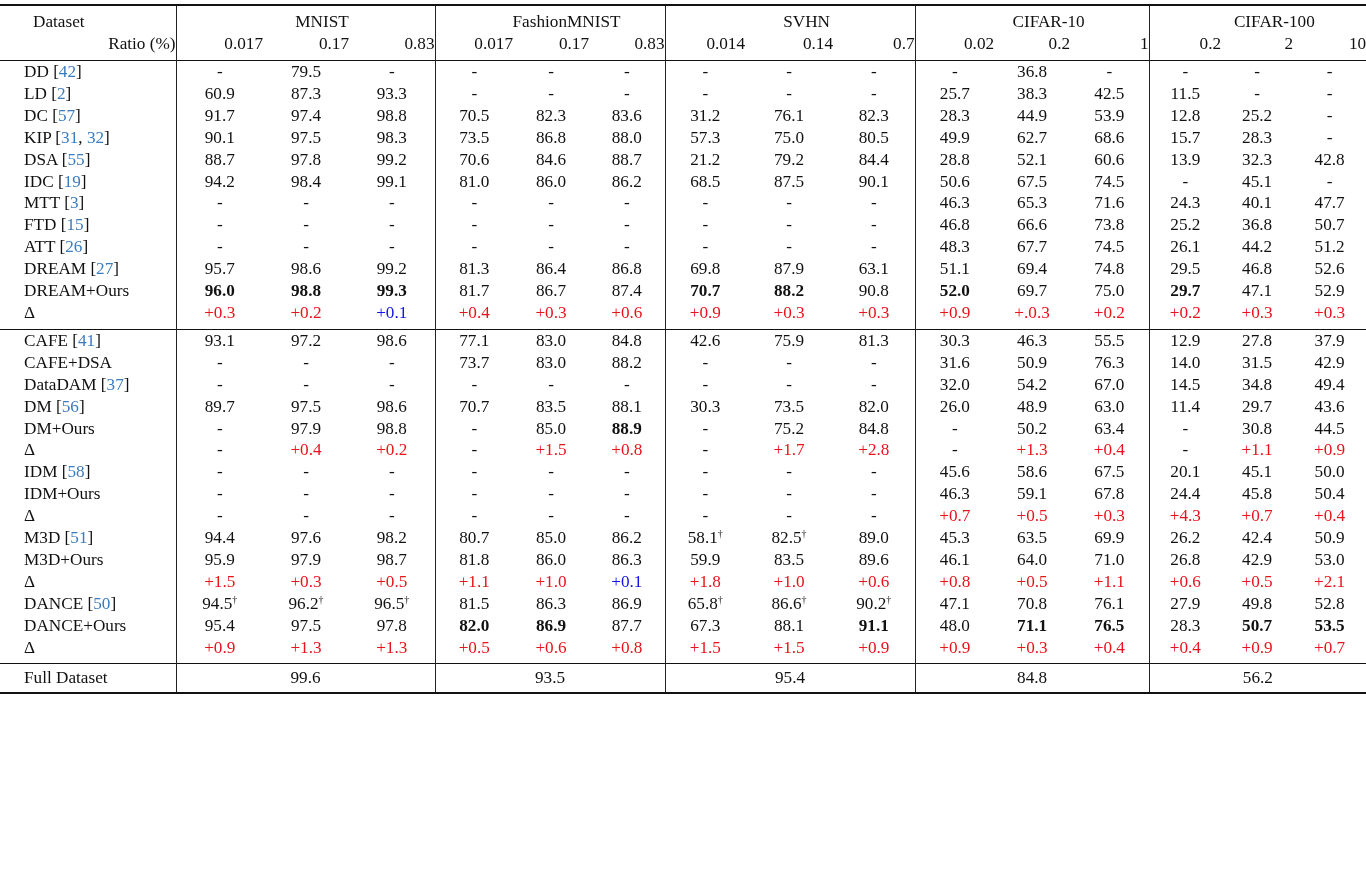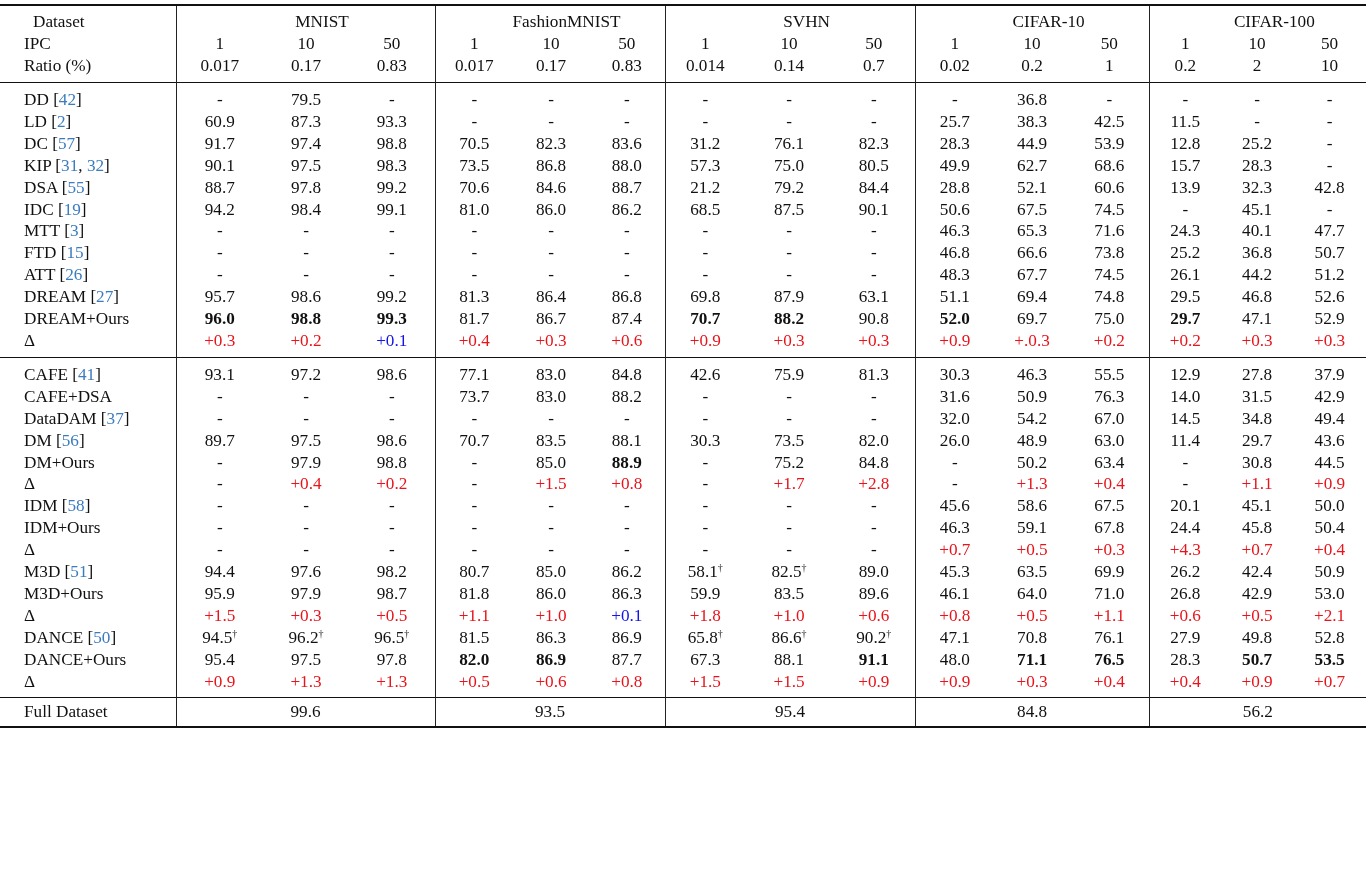--- a/index.html
+++ b/index.html
@@ -3,25 +3,25 @@
 <meta charset="utf-8">
 <style>
   html, body { margin: 0; padding: 0; background: #ffffff; }
   body { width: 1366px; height: 881px; overflow: hidden; position: relative;
          font-family: "Liberation Serif", "DejaVu Serif", serif; color: #111; }
   .tbl { position: absolute; left: 0; top: 4px; width: 1366px; border-collapse: collapse; table-layout: fixed; font-size: 17.2px; }
   .tbl td { padding: 0; height: 21.9px; line-height: 21.9px; text-align: center; white-space: nowrap; }
   .tbl td.name { text-align: left; padding-left: 24px; }
   .tbl tr.hdr td { height: 22px; line-height: 22px; }
   .tbl tr.hdr-first td { padding-top: 5px; padding-left: 33px; }
-  .tbl tr.hdr-last td { padding-bottom: 5px; }
+  .tbl tr.hdr-last td { padding-bottom: 5px; text-align: right; }
   .vr { border-left: 1px solid #222; }
   .top-rule td { border-top: 2.5px solid #111; }
   .mid-rule td { border-top: 1.8px solid #111; }
-  .blk-first td { padding-top: 6px; }
+  .blk-first td { }
   .blk-last td { padding-bottom: 5px; }
   .bottom-rule td { border-bottom: 2.5px solid #111; margin-top: 8px; }
   .full td { height: 28px; line-height: 28px; }
   .ref { color: #3b7bbf; }
   .b { font-weight: bold; }
   .up { color: #e8141b; }
   .dn { color: #1414e8; }
   sup { font-size: 10px; line-height: 0; vertical-align: 6px; }
 </style>
 </head>
@@ -48,38 +48,20 @@
   </colgroup>
   <tbody id="tbody">
       <tr class="hdr hdr-first top-rule">
         <td class="name">Dataset</td>
         <td class="vr" colspan="3">MNIST</td>
         <td class="vr" colspan="3">FashionMNIST</td>
         <td class="vr" colspan="3">SVHN</td>
         <td class="vr" colspan="3">CIFAR-10</td>
         <td class="vr" colspan="3">CIFAR-100</td>
       </tr>
-      <tr class="hdr">
-        <td class="name">IPC</td>
-        <td class="vr">1</td>
-        <td>10</td>
-        <td>50</td>
-        <td class="vr">1</td>
-        <td>10</td>
-        <td>50</td>
-        <td class="vr">1</td>
-        <td>10</td>
-        <td>50</td>
-        <td class="vr">1</td>
-        <td>10</td>
-        <td>50</td>
-        <td class="vr">1</td>
-        <td>10</td>
-        <td>50</td>
-      </tr>
       <tr class="hdr hdr-last">
         <td class="name">Ratio (%)</td>
         <td class="vr">0.017</td>
         <td>0.17</td>
         <td>0.83</td>
         <td class="vr">0.017</td>
         <td>0.17</td>
         <td>0.83</td>
         <td class="vr">0.014</td>
         <td>0.14</td>

